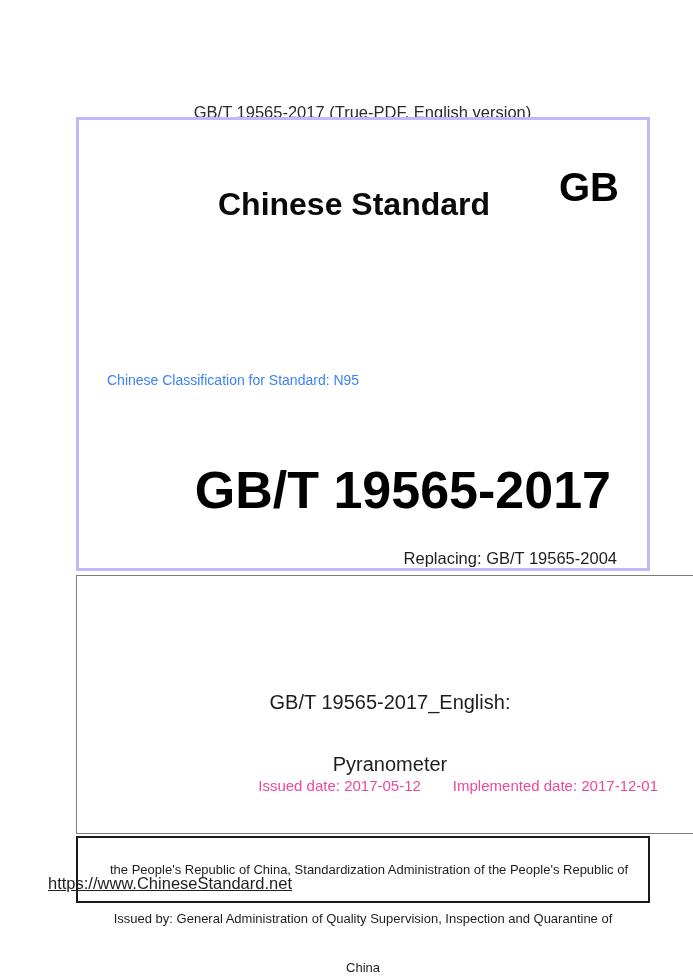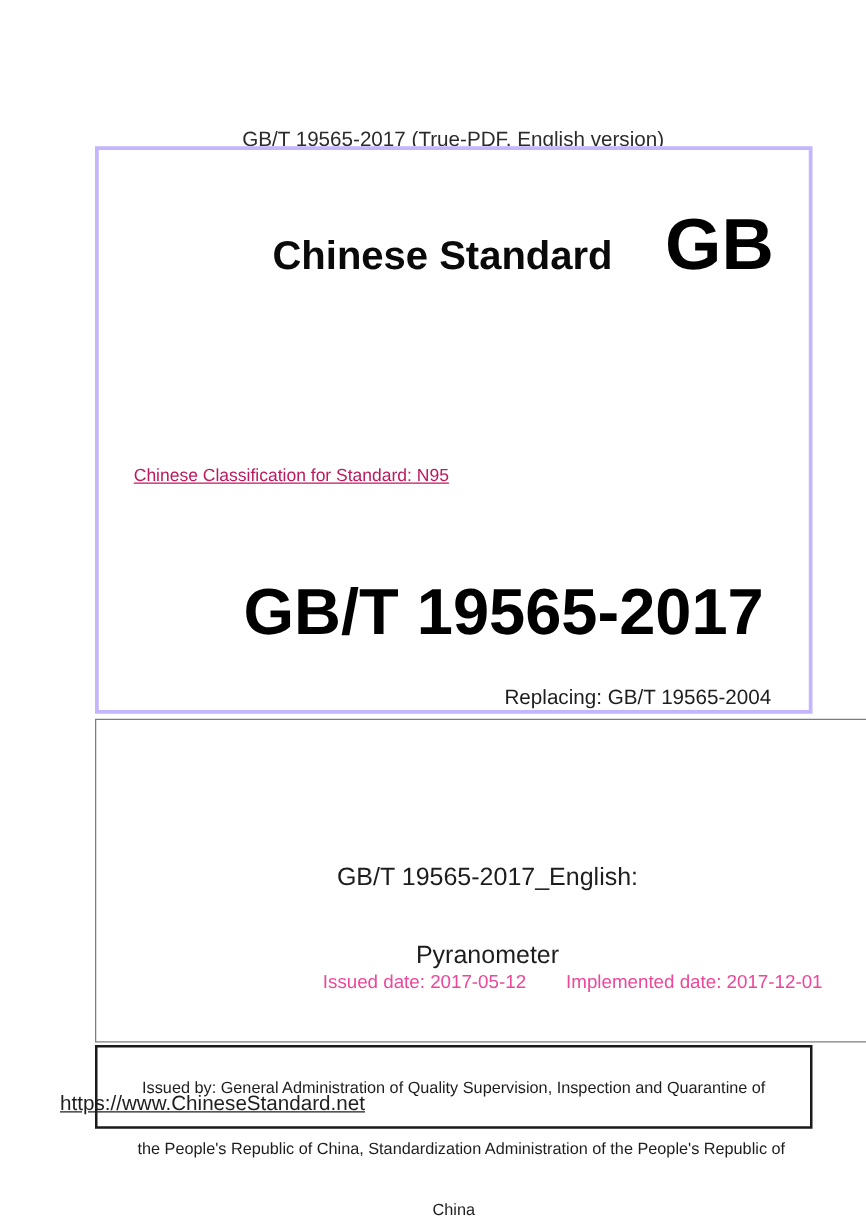--- a/index.html
+++ b/index.html
@@ -47,44 +47,43 @@
     font-size: 32px;
     font-weight: bold;
     color: #0a0a0a;
     line-height: 1;
     white-space: nowrap;
   }
   .gb-logo {
     position: absolute;
     top: 31px;
     right: 12px;
-    font-size: 58px;
+    font-size: 40px;
     font-weight: bold;
     color: #000000;
     line-height: 1;
     letter-spacing: 0px;
   }
   .national-block {
     position: absolute;
     top: 147px;
     left: 0;
     width: 100%;
     text-align: center;
     font-size: 18px;
     line-height: 31px;
     color: #1d1d1d;
   }
   .classification {
     position: absolute;
     top: 236px;
     left: 12px;
     font-size: 14px;
-    color: #be185d;
-    white-space: nowrap;
-    text-decoration: underline;
+    color: #3b82f6;
+    white-space: nowrap;
   }
   .std-number {
     position: absolute;
     top: 328px;
     right: 20px;
     font-size: 52px;
     font-weight: bold;
     color: #000000;
     line-height: 1;
     white-space: nowrap;
@@ -180,22 +179,22 @@
       <div>GB/T 19565-2017_English:</div>
       <div>Pyranometer</div>
     </div>
     <div class="dates-row">
       <span>Issued date: 2017-05-12</span>
       <span>Implemented date: 2017-12-01</span>
     </div>
   </div>
 
   <div class="box3">
+    <div class="issuer-line">the People's Republic of China, Standardization Administration of the People's Republic of</div>
     <div class="issuer-line">Issued by: General Administration of Quality Supervision, Inspection and Quarantine of</div>
-    <div class="issuer-line">the People's Republic of China, Standardization Administration of the People's Republic of</div>
     <div class="issuer-line">China</div>
   </div>
 
   <div class="site-link">
     <a href="#">https://www.ChineseStandard.net</a>
   </div>
 
 </div>
 
 </body></html>

